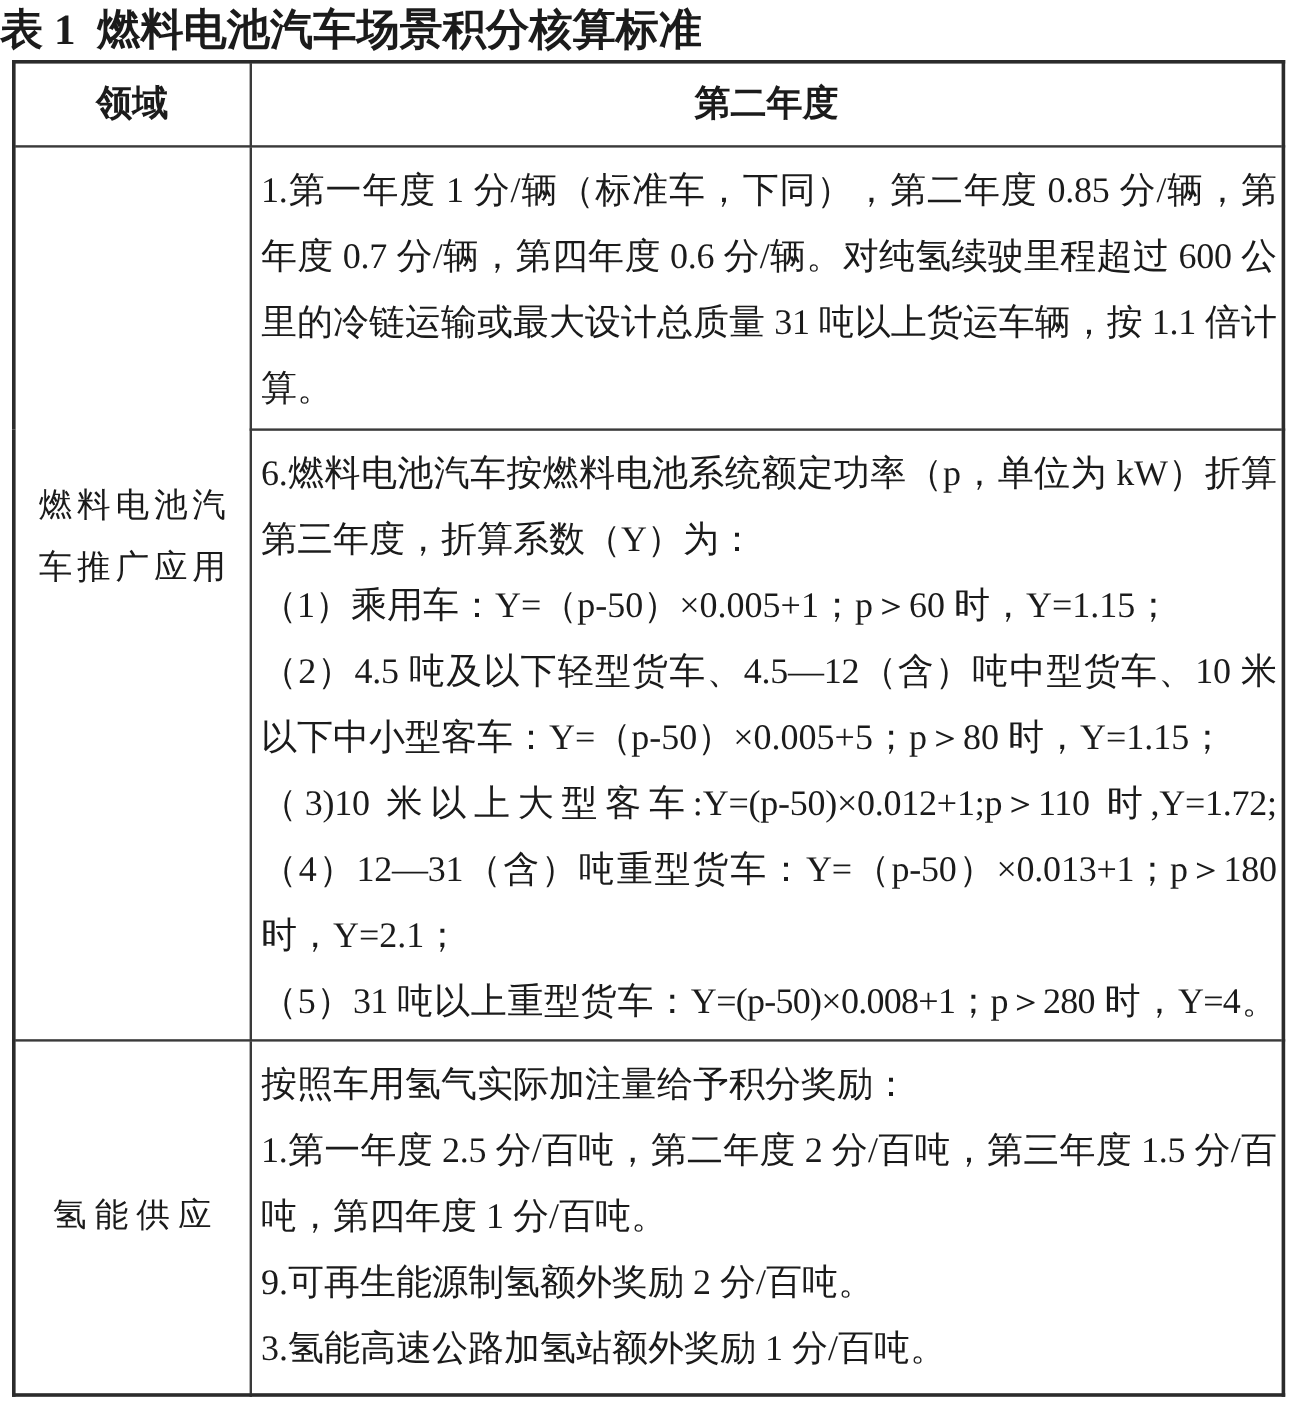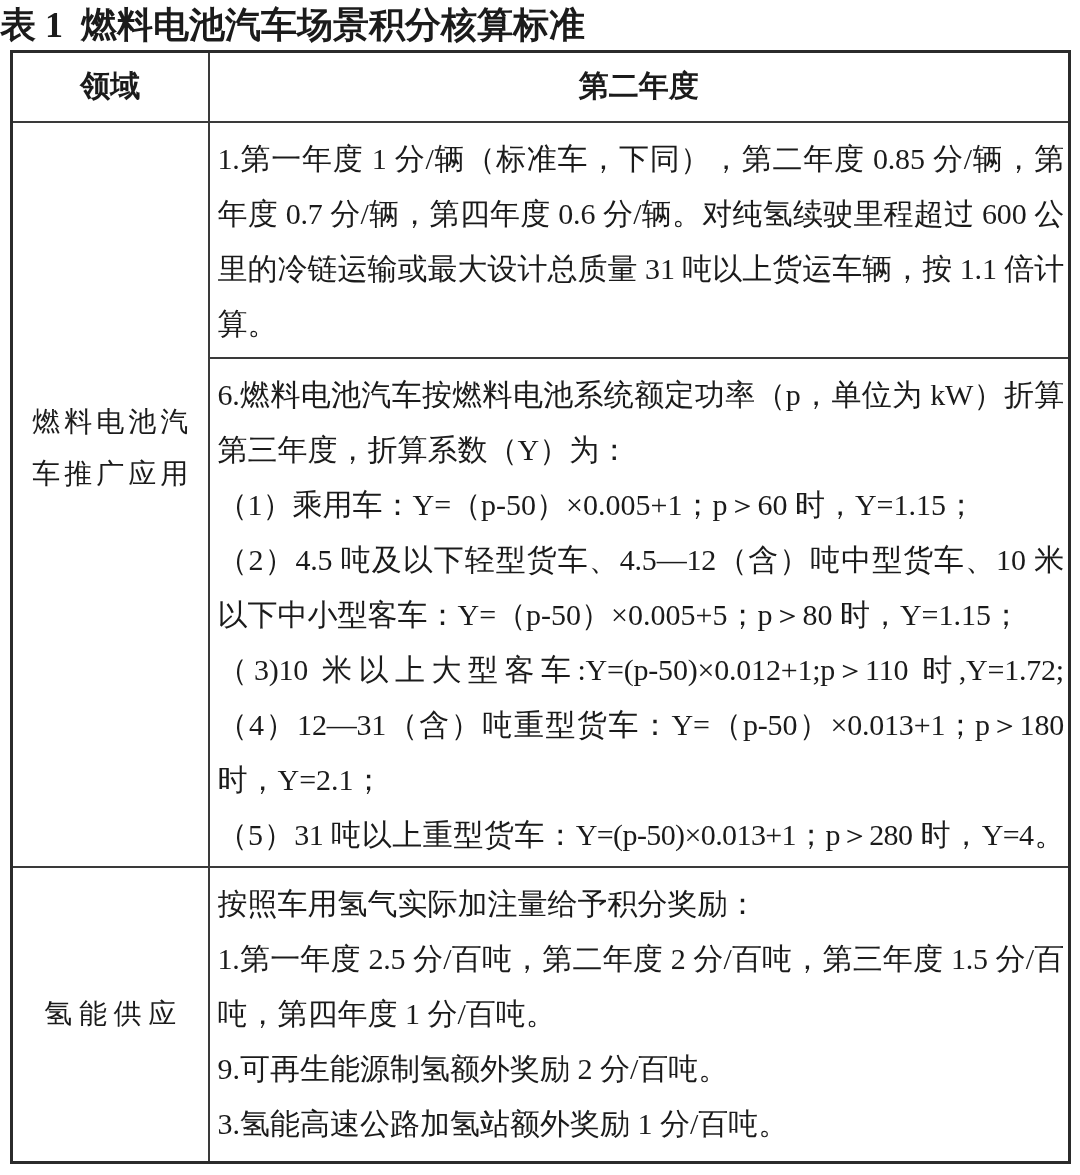--- a/index.html
+++ b/index.html
@@ -91,21 +91,21 @@
     <tr class="row-b">
       <td class="content-cell">
         <div class="line fill">6.燃料电池汽车按燃料电池系统额定功率（p，单位为 kW）折算</div>
         <div class="line">第三年度，折算系数（Y）为：</div>
         <div class="line">（1）乘用车：Y=（p-50）×0.005+1；p＞60 时，Y=1.15；</div>
         <div class="line fill">（2）4.5 吨及以下轻型货车、4.5—12（含）吨中型货车、10 米及</div>
         <div class="line">以下中小型客车：Y=（p-50）×0.005+5；p＞80 时，Y=1.15；</div>
         <div class="line fill">（3)10 米以上大型客车:Y=(p-50)×0.012+1;p＞110 时,Y=1.72;</div>
         <div class="line fill">（4）12—31（含）吨重型货车：Y=（p-50）×0.013+1；p＞180</div>
         <div class="line">时，Y=2.1；</div>
-        <div class="line fill tight">（5）31 吨以上重型货车：Y=(p-50)×0.013+1；p＞280 时，Y=4。</div>
+        <div class="line fill tight">（5）31 吨以上重型货车：Y=(p-50)×0.008+1；p＞280 时，Y=4。</div>
       </td>
     </tr>
 
     <tr class="row-c">
       <td class="domain-cell">
         <div class="domain-inner narrow">
           <div class="domain-line">氢能供应</div>
         </div>
       </td>
       <td class="content-cell">

